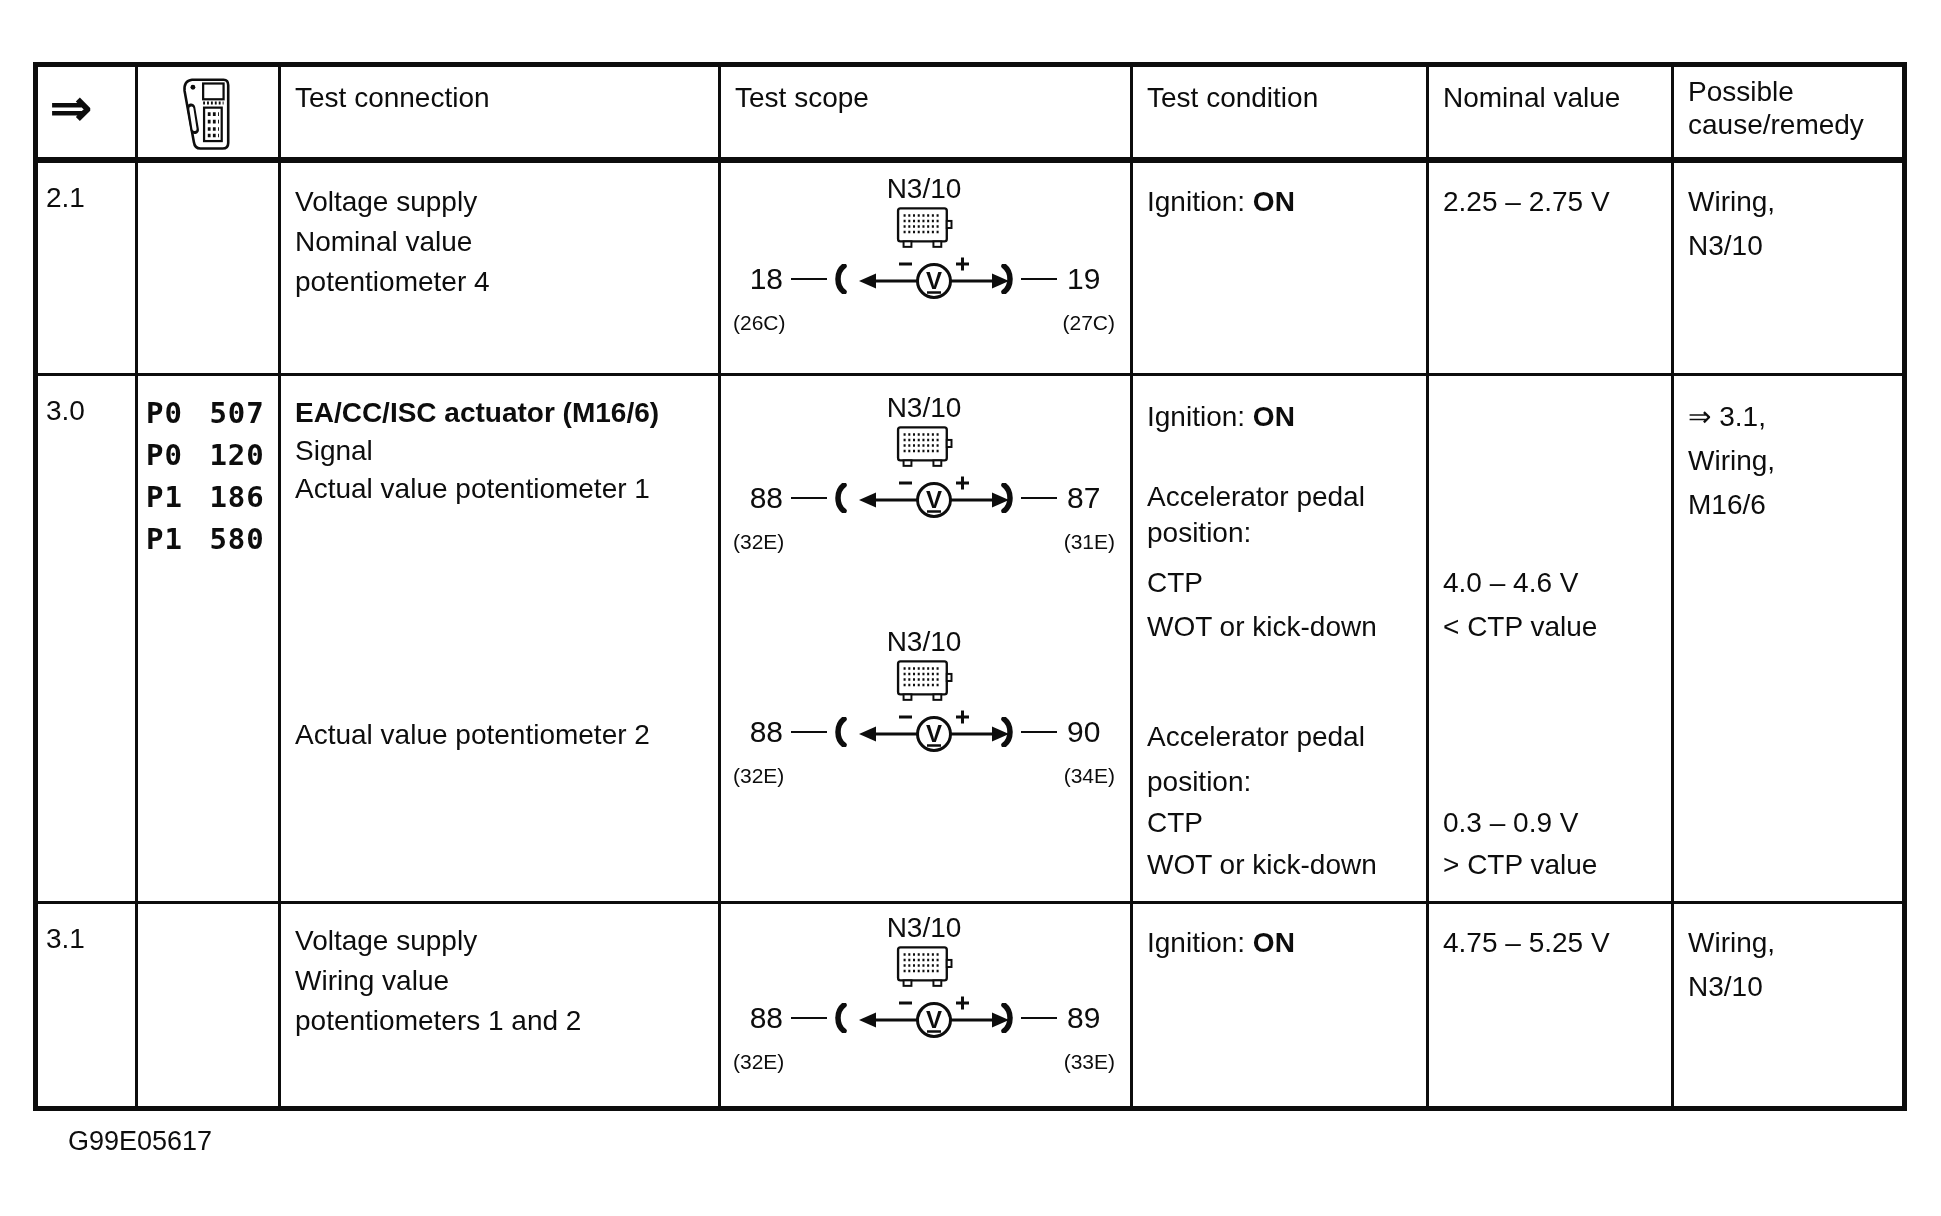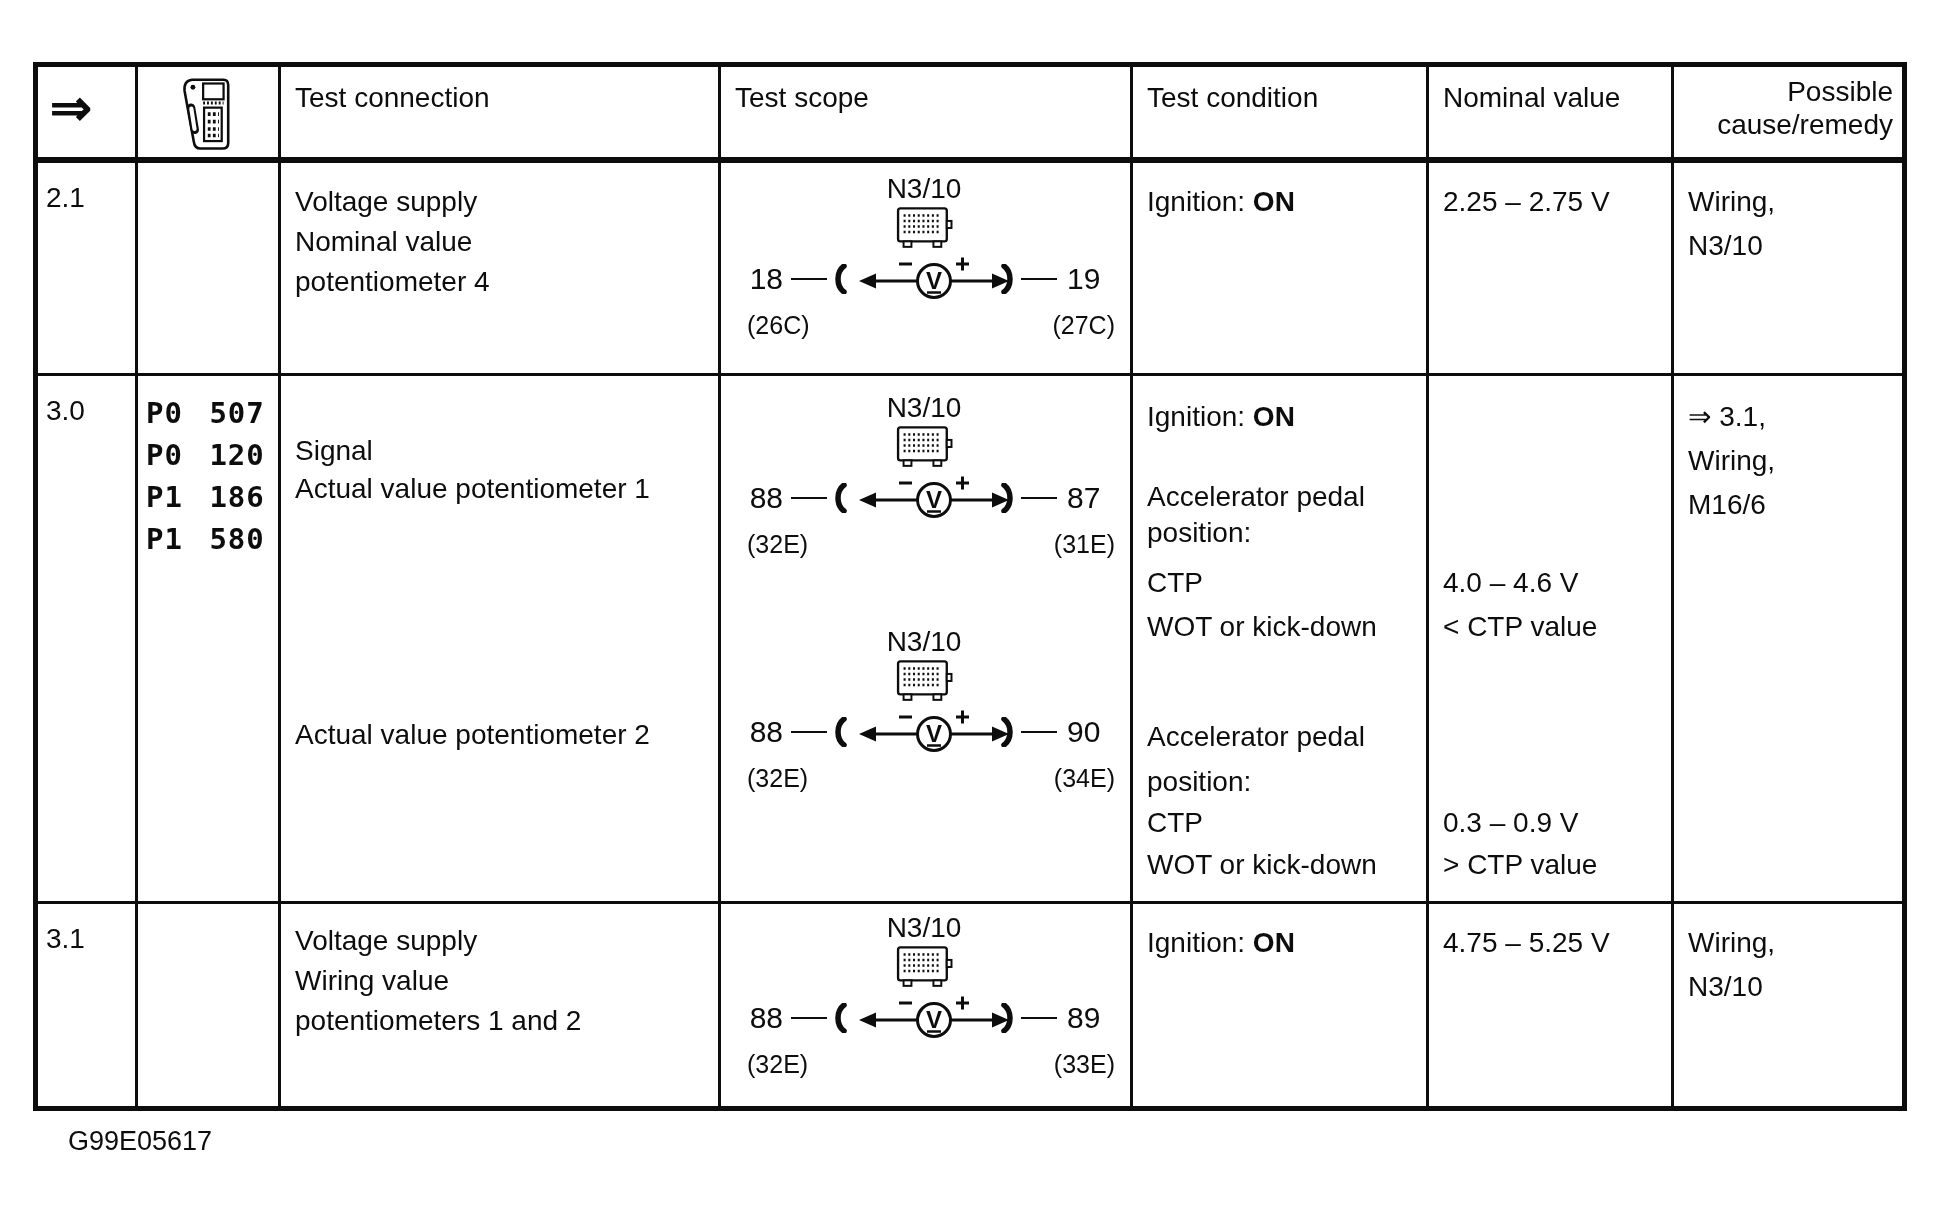--- a/index.html
+++ b/index.html
@@ -7,40 +7,40 @@
   .page{position:relative;width:1941px;height:1216px;background:#fff;overflow:hidden;}
 
   .tbl{
     position:absolute;left:33px;top:62px;width:1874px;height:1049px;
     border:5px solid #0d0d0d;box-sizing:border-box;background:#fff;
     display:grid;
     grid-template-columns:100px 143px 440px 412px 296px 245px auto;
     grid-template-rows:96px 213px 528px auto;
   }
   .cell{position:relative;box-sizing:border-box;border-right:3px solid #0d0d0d;border-bottom:3px solid #0d0d0d;}
-  .cell.lastcol{border-right:none;text-align:right;}
+  .cell.lastcol{border-right:none;}
   .cell.hdr{border-bottom:6px solid #0d0d0d;}
   .cell.lastrow{border-bottom:none;}
 
   .t{position:absolute;left:14px;font-size:28px;line-height:34px;white-space:nowrap;}
   .wrap{white-space:normal;line-height:33px;width:205px;}
   .b{font-weight:bold;}
   .arrow-big{font-size:50px;line-height:50px;font-weight:bold;left:12px;}
 
   .codes{position:absolute;left:8px;top:16px;}
   .codes div{
     font-family:"DejaVu Sans Mono",monospace;font-weight:bold;font-size:29px;
     line-height:42px;letter-spacing:1px;word-spacing:8px;white-space:nowrap;
   }
 
   .conn{position:absolute;left:10px;width:386px;}
   .conn-module{text-align:center;font-size:28px;height:32px;line-height:32px;}
   .plug{display:block;margin:1px auto 1px;width:74px;height:44px;}
   .meter{display:block;width:386px;height:56px;}
-  .socks{display:flex;justify-content:space-between;font-size:25px;margin-top:4px;padding:0 2px;margin-left:14px;}
+  .socks{display:flex;justify-content:space-between;font-size:21px;margin-top:4px;padding:0 2px;}
 
   svg text{font-family:"Liberation Sans",sans-serif;fill:#0d0d0d;}
   .pin{font-size:30px;}
 
   .caption{position:absolute;left:36px;top:1126px;font-size:27px;margin-left:32px;}
   .defs{position:absolute;width:0;height:0;overflow:hidden;}
 </style>
 </head>
 <body>
 
@@ -164,20 +164,21 @@
     </div>
     <div class="cell">
       <div class="codes">
         <div>P0 507</div>
         <div>P0 120</div>
         <div>P1 186</div>
         <div>P1 580</div>
       </div>
     </div>
     <div class="cell">
+      <div class="t b" style="top:20px">EA/CC/ISC actuator (M16/6)</div>
       <div class="t" style="top:58px">Signal</div>
       <div class="t" style="top:96px">Actual value potentiometer 1</div>
       <div class="t" style="top:342px">Actual value potentiometer 2</div>
     </div>
     <div class="cell">
       <div class="conn" style="top:16px">
         <div class="conn-module">N3/10</div>
         <svg class="plug" viewBox="0 0 76 56">
             <use href="#sym-plug"></use>
           </svg>

